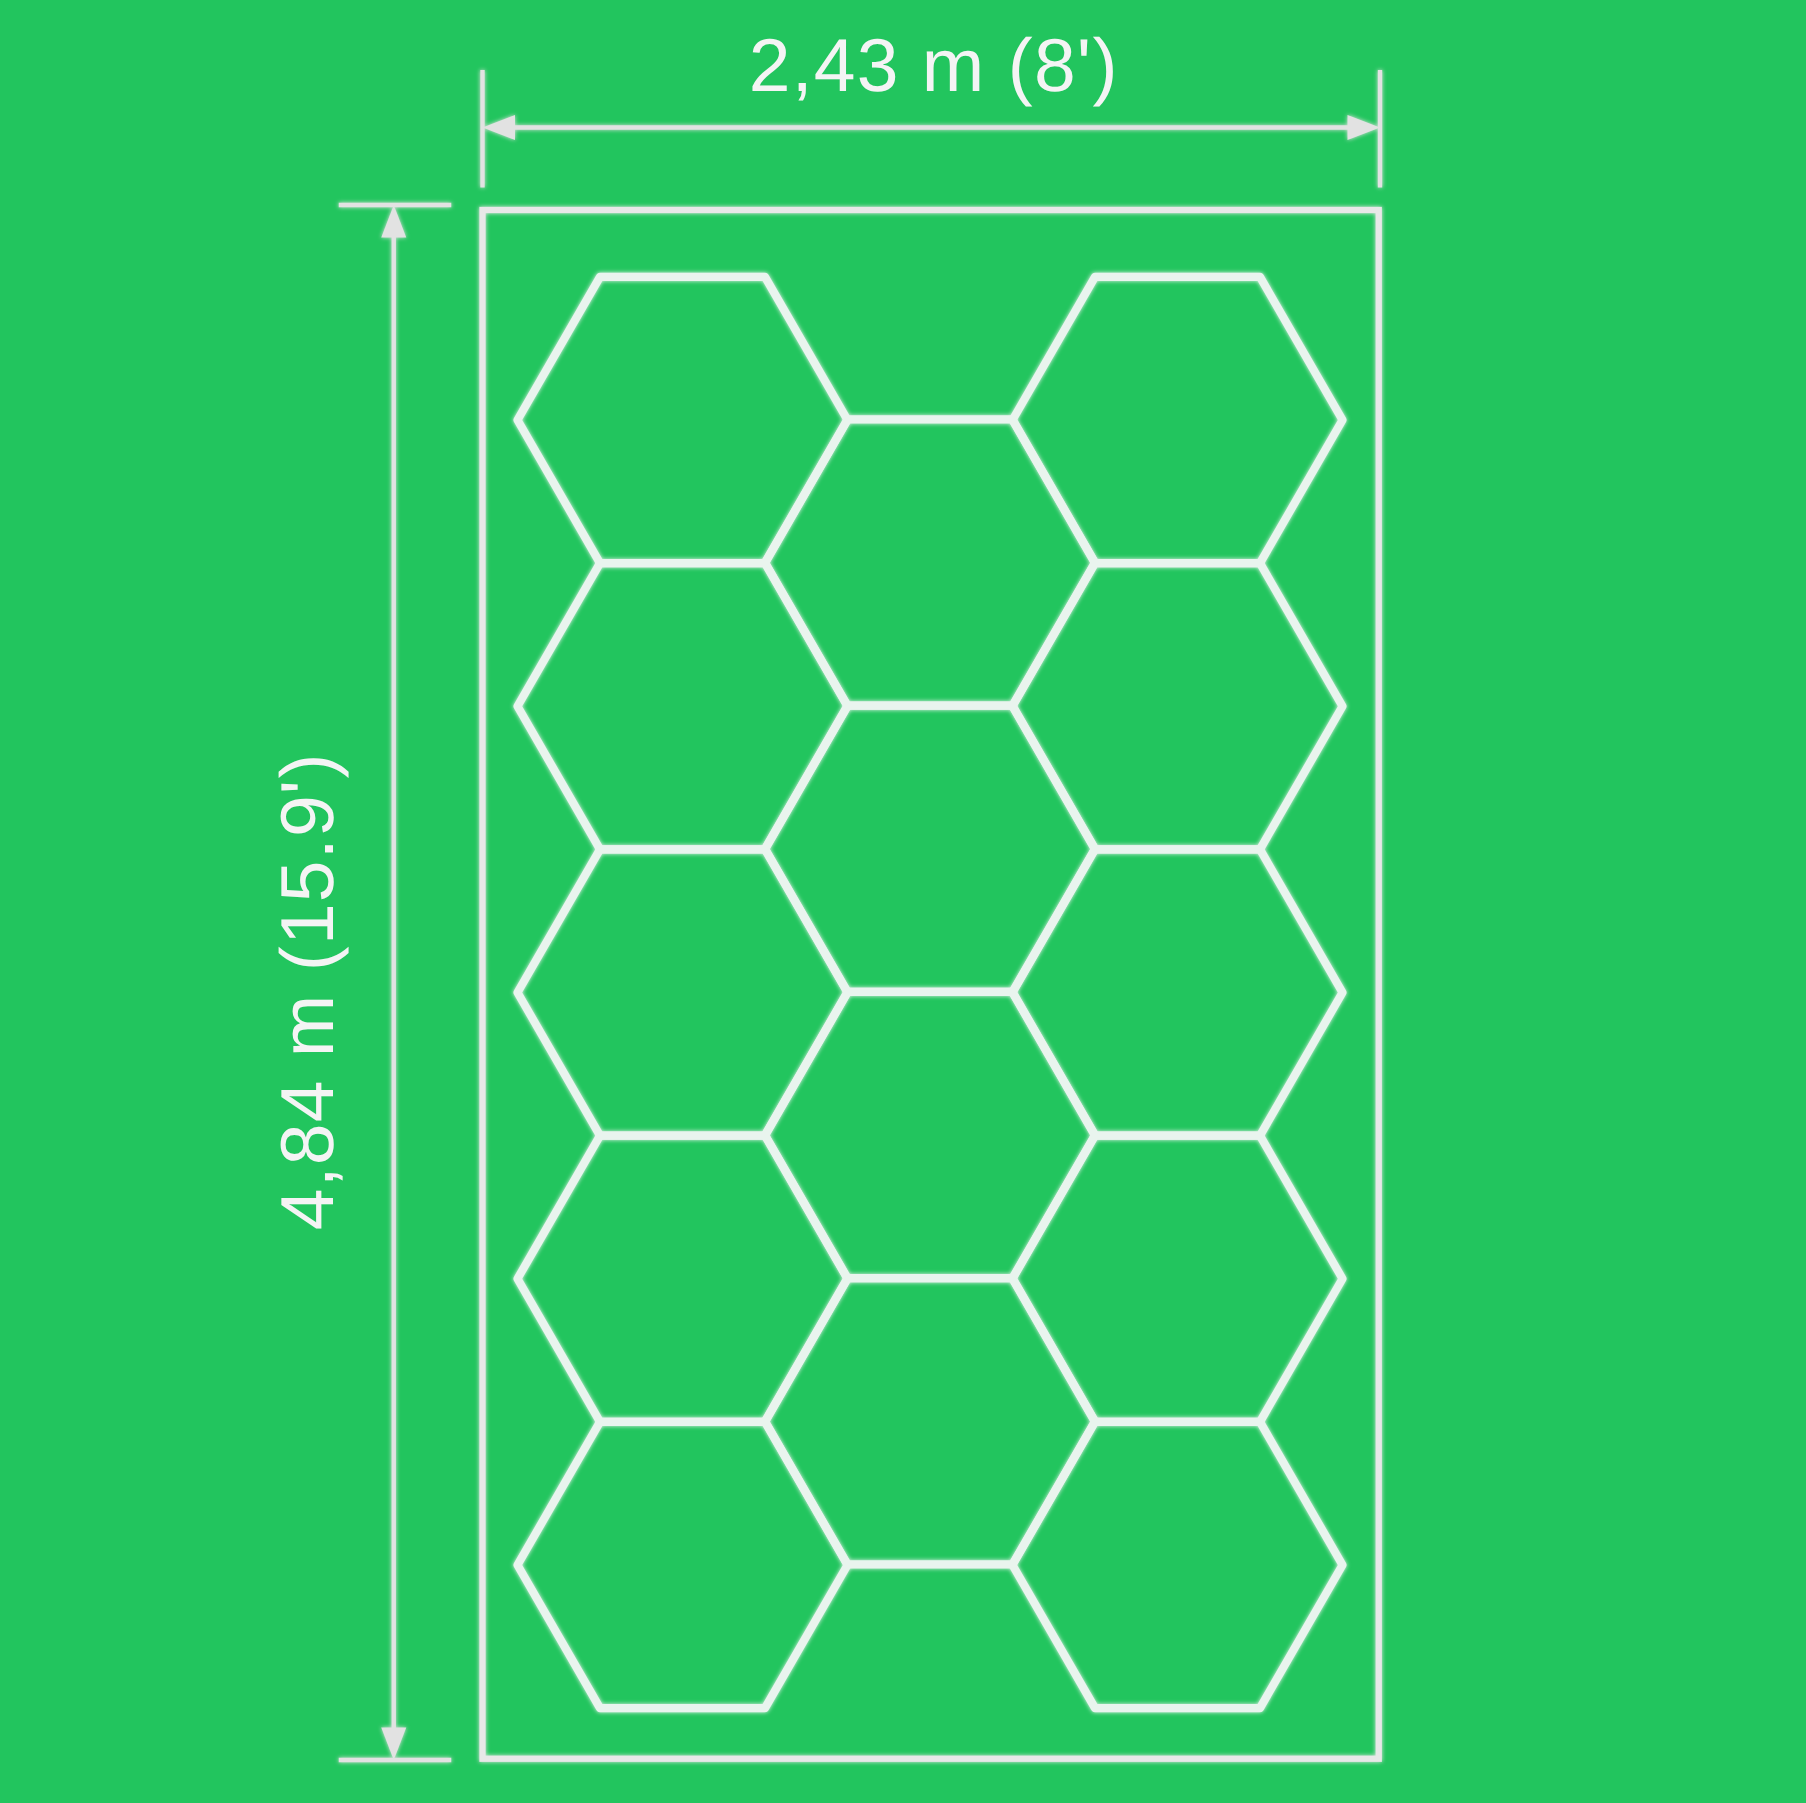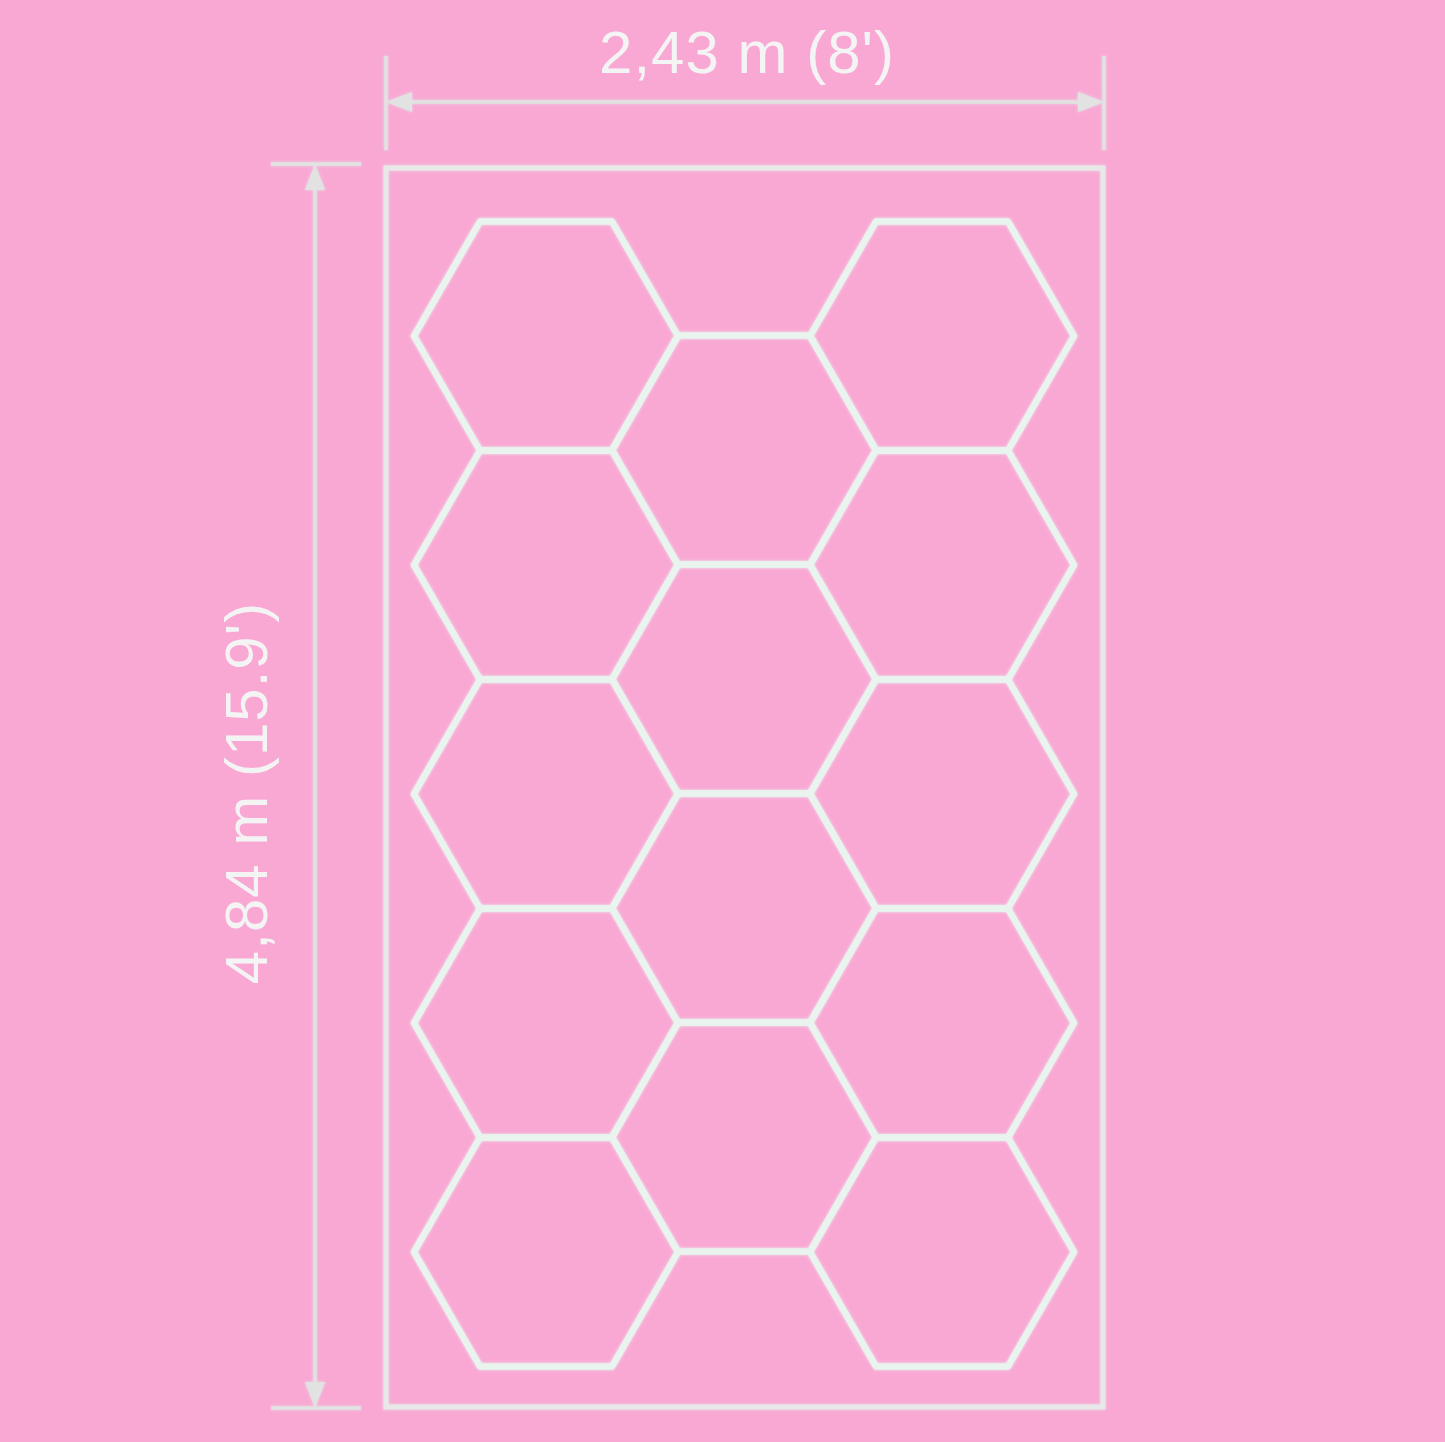--- a/index.html
+++ b/index.html
@@ -4,21 +4,21 @@
 <style>
   html, body {
     margin: 0;
     padding: 0;
     background: #000000;
   }
   .canvas {
     position: relative;
     width: 1445px;
     height: 1442px;
-    background: #f9a8d4;
+    background: #22c55e;
     overflow: hidden;
     font-family: "Liberation Sans", sans-serif;
   }
   svg { display: block; }
   text {
     font-family: "Liberation Sans", sans-serif;
     letter-spacing: 1px;
   }
 </style>
 </head>

